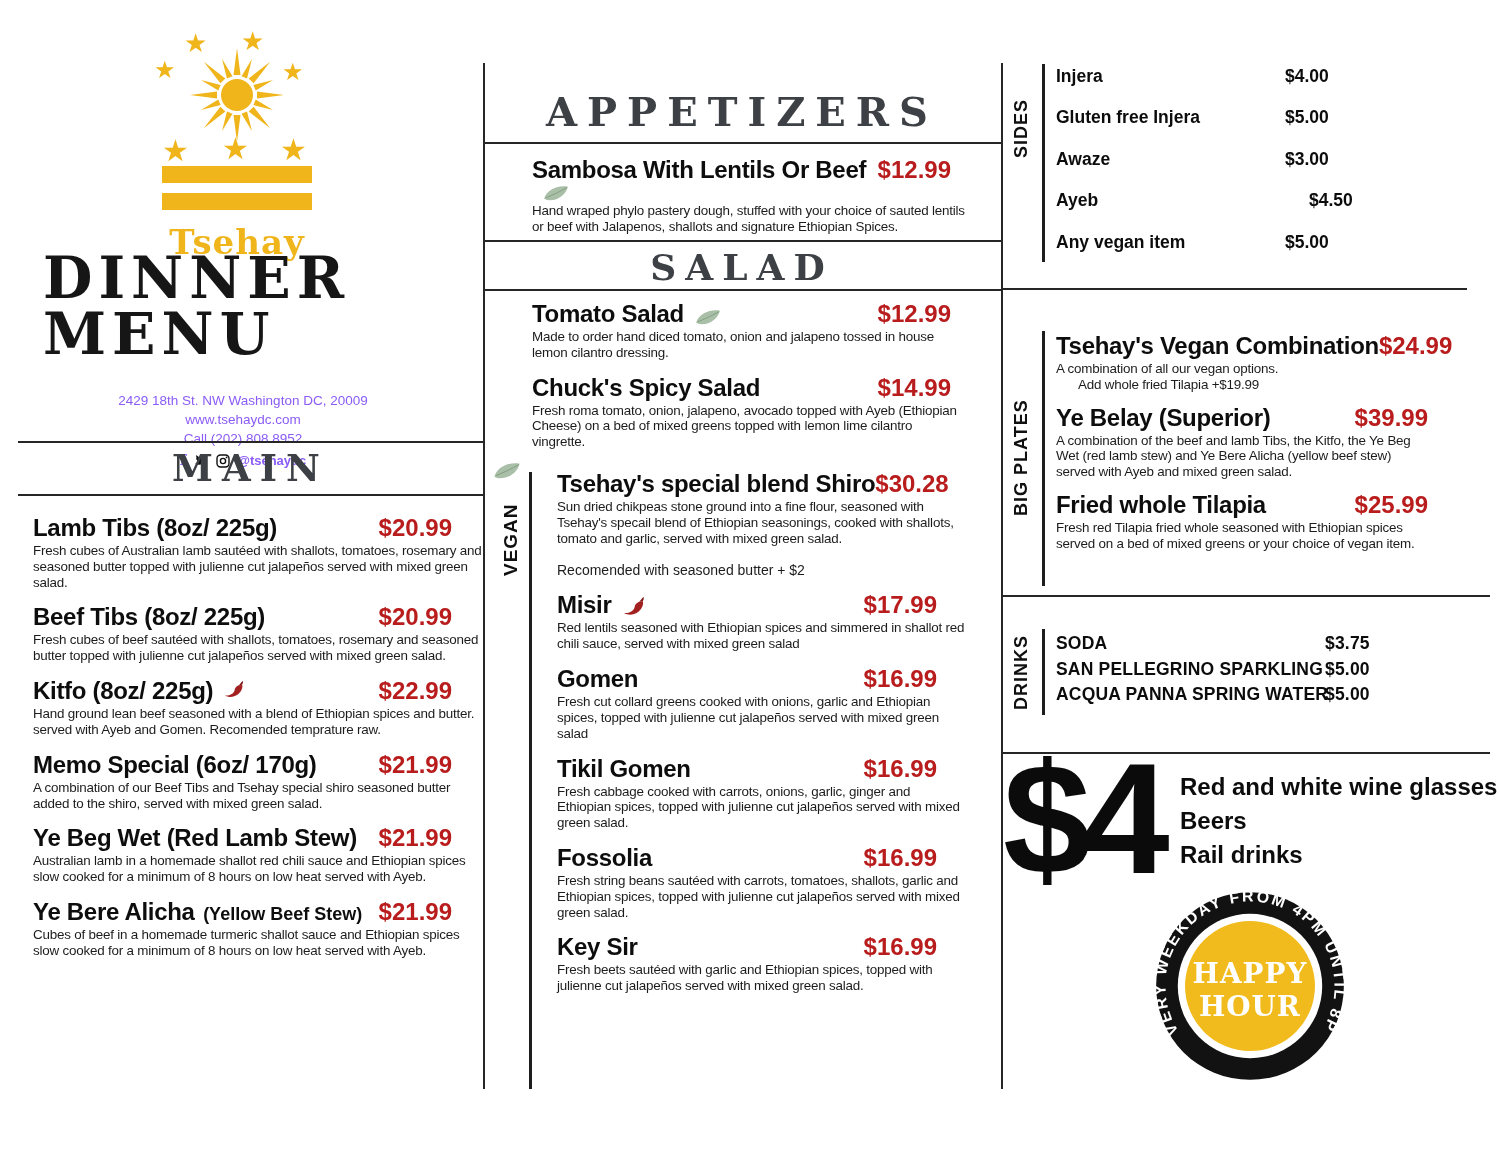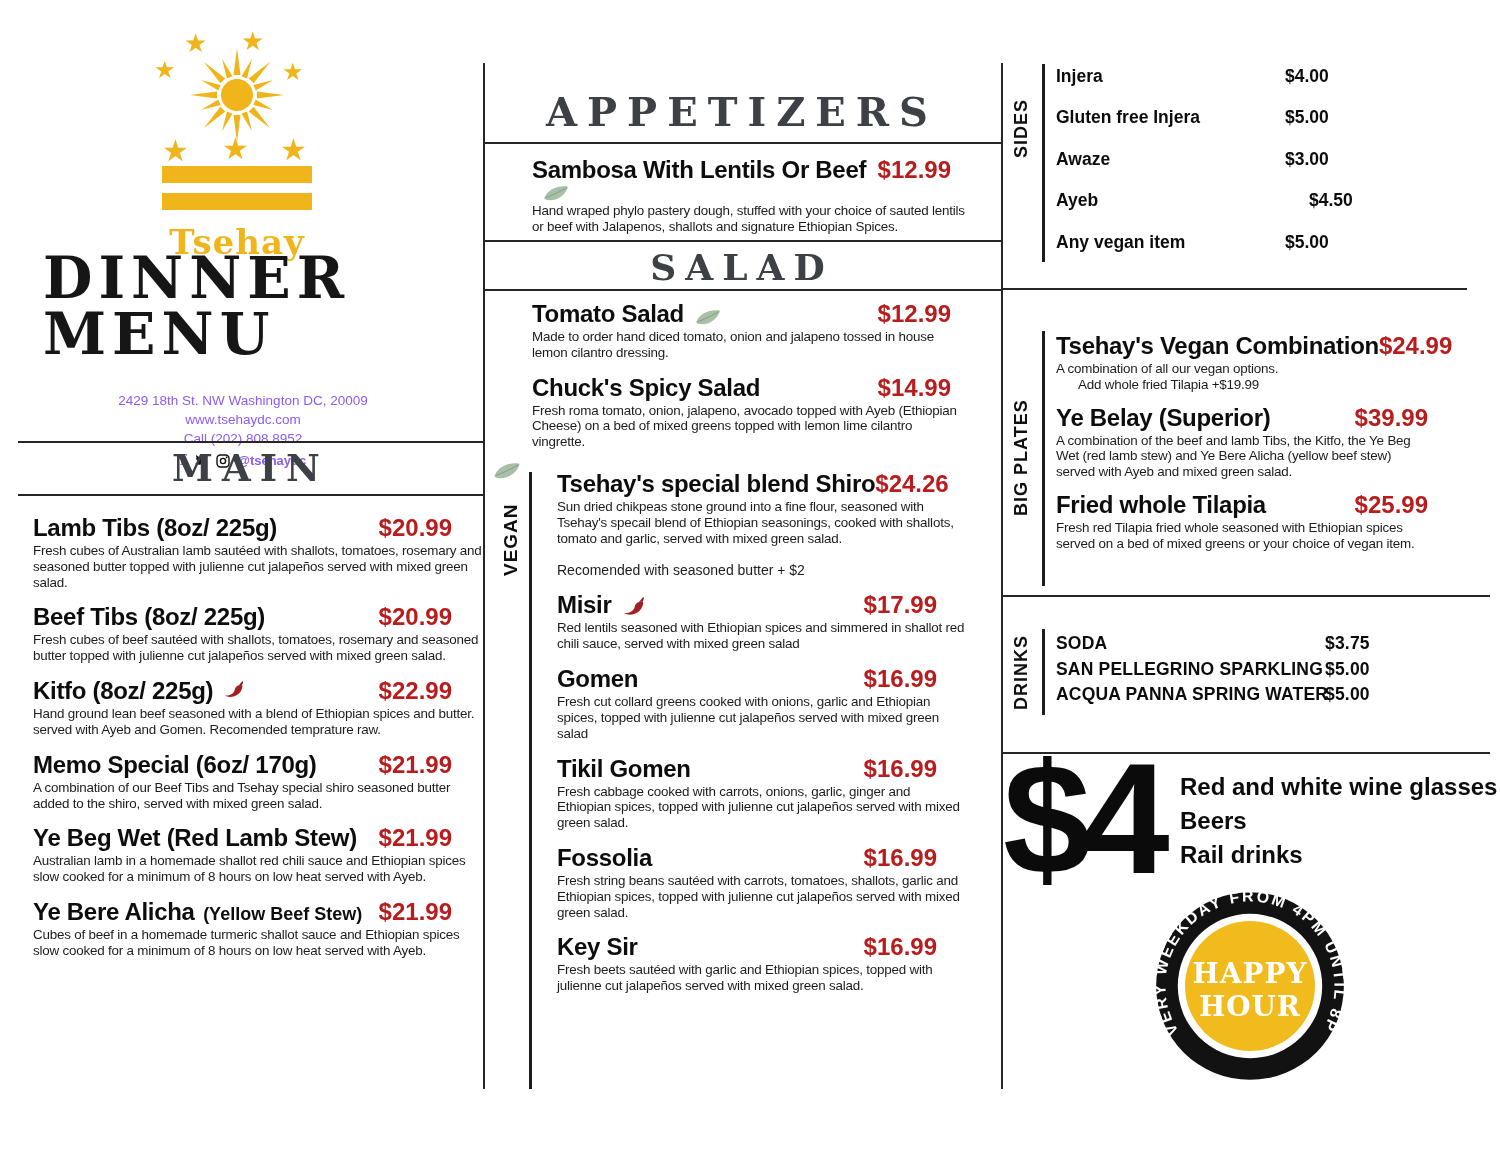--- a/index.html
+++ b/index.html
@@ -259,21 +259,21 @@
   <svg class="abs" style="left:492px;top:462px;" width="30" height="18" viewBox="0 0 32 20">
     <path fill="#A9BFA7" d="M30 2 C20 0 6 4 2 16 C3 17 5.5 18 8.5 18 C20 18 28 10 30 2 Z"></path>
     <path fill="none" stroke="#7d9a7d" stroke-width="1" d="M4 15 C12 12 22 7 29 3"></path>
   </svg>
   <div class="vertical-label" style="left:498px;top:488px;width:26px;height:104px;font-size:19px;">VEGAN</div>
 
   <div class="items vegan-col" style="left:557px;top:470px;width:408px;">
     <div class="mi">
       <div class="mi-head">
           <span class="mi-name">Tsehay's special blend Shiro</span>
-          <span class="mi-price">$24.26</span>
+          <span class="mi-price">$30.28</span>
         </div>
       <p class="mi-desc">Sun dried chikpeas stone ground into a fine flour, seasoned with Tsehay's specail blend of Ethiopian seasonings, cooked with shallots, tomato and garlic, served with mixed green salad.</p>
       <p class="mi-note">Recomended with seasoned butter + $2</p>
     </div>
     <div class="mi">
       <div class="mi-head">
         <span>
           <span class="mi-name">Misir</span><svg class="icon" width="26" height="22" viewBox="0 0 26 22" style="margin-top:-4px;">
               <path fill="#A32020" d="M2 17 C7 20 15 19 19 13 C21 10 21.6 7 20.8 5 C20 5.8 18.6 6 17.6 5.6 C14 7 13 9 12.5 11.5 C11.5 15 7 17.5 2 17 Z"></path>
               <path fill="#7d1616" d="M20.8 5 C21.8 3.8 22.1 2 21.4 0.8 C20.6 2.2 19.2 3.2 17.6 5.6 C18.6 6 20 5.8 20.8 5 Z"></path>

